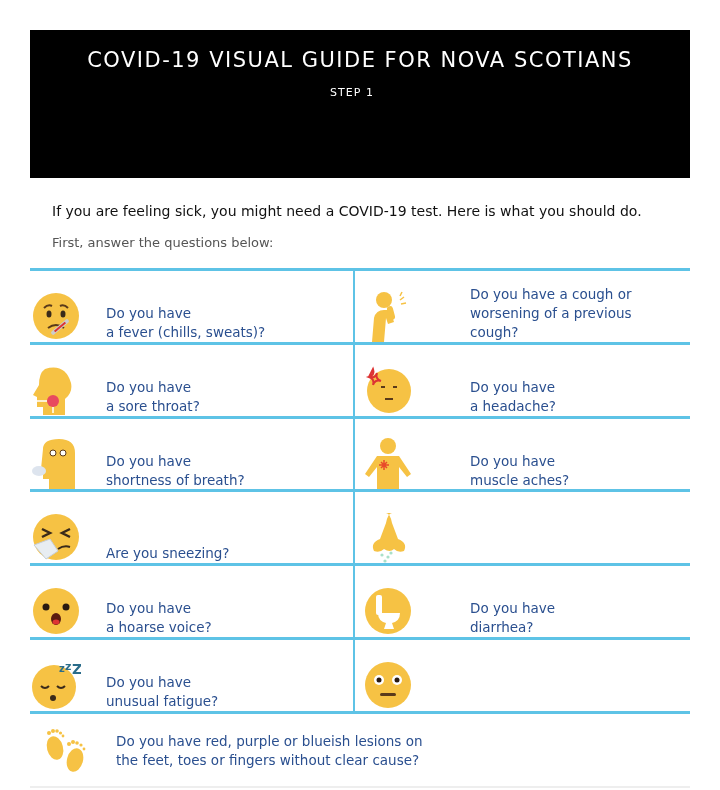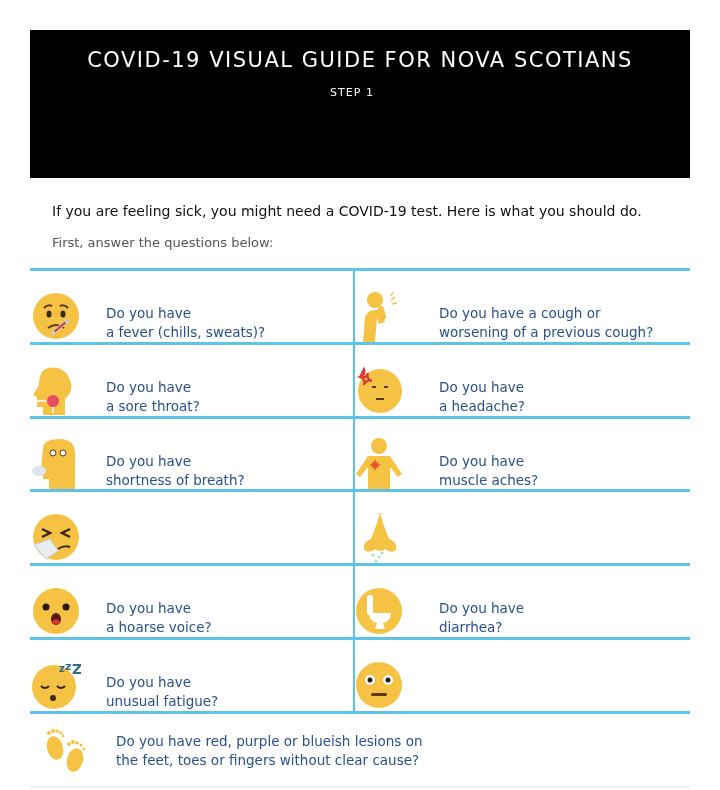--- a/index.html
+++ b/index.html
@@ -10,21 +10,21 @@
   .header .title{position:absolute;left:0;right:0;top:80px;font-size:50px;font-weight:bold;letter-spacing:2px;}
   .intro{position:absolute;left:52px;top:203px;font-size:14px;font-weight:normal;color:#111;}
   .sub{position:absolute;left:52px;top:235px;font-size:13px;color:#555;}
   .hline{position:absolute;left:30px;width:660px;height:3px;background:#5ec3e6;}
   .vline{position:absolute;left:353px;top:268px;width:2px;height:446px;background:#5ec3e6;}
   .cell{position:absolute;height:71px;display:flex;align-items:flex-end;}
   .cell .icon{width:52px;height:52px;display:flex;align-items:center;justify-content:center;flex:0 0 52px;}
   .cell .text{font-size:13.5px;color:#2a4f8f;line-height:19px;white-space:pre-line;}
   .left{left:30px;width:323px;}
   .left .icon{margin-left:0px;margin-right:24px;}
-  .right{left:339px;width:334px;}
+  .right{left:348px;width:334px;gap:22px;}
   .right .icon{margin-left:14px;margin-right:34px;}
   .bottom{position:absolute;left:40px;top:716px;width:660px;height:70px;display:flex;align-items:center;}
   .bottom .icon{width:52px;height:52px;margin-right:24px;display:flex;align-items:center;justify-content:center;}
   .bottom .text{font-size:13.5px;color:#2a4f8f;line-height:19px;white-space:pre-line;}
   .footer-line{position:absolute;left:30px;top:786px;width:660px;height:2px;background:#eee;}
 </style>
 </head>
 <body>
 
 <div class="header">
@@ -122,20 +122,21 @@
 
 <div class="cell left" style="top:492px">
   <div class="icon">
     <svg width="48" height="48" viewBox="0 0 48 48">
         <circle cx="24" cy="24" r="23" fill="#f6c244"></circle>
         <path d="M10 16 l8 4 l-8 4 M38 16 l-8 4 l8 4" stroke="#3a2a1a" stroke-width="2.5" fill="none"></path>
         <path d="M26 36 q6 -4 12 -2" stroke="#3a2a1a" stroke-width="2" fill="none"></path>
         <path d="M2 32 l16 -6 l8 12 l-12 8 z" fill="#e8edf2" stroke="#c6ced8"></path>
       </svg>
   </div>
+  <div class="text">Are you sneezing?</div>
 </div>
 <div class="cell right" style="top:492px">
   <div class="icon">
     <svg width="44" height="52" viewBox="0 0 44 52">
         <path d="M20 2 q4 0 6 10 l6 16 q10 4 6 12 q-6 2 -10 -2 q-4 4 -10 0 q-4 4 -10 2 q-4 -8 6 -12 l6 -16 q2 -10 6 -10z" fill="#f6c244"></path>
         <circle cx="16" cy="44" r="1.6" fill="#a9e0c9"></circle>
         <circle cx="22" cy="46" r="1.6" fill="#a9e0c9"></circle>
         <circle cx="19" cy="50" r="1.6" fill="#a9e0c9"></circle>
         <circle cx="25" cy="42" r="1.6" fill="#a9e0c9"></circle>
       </svg>

